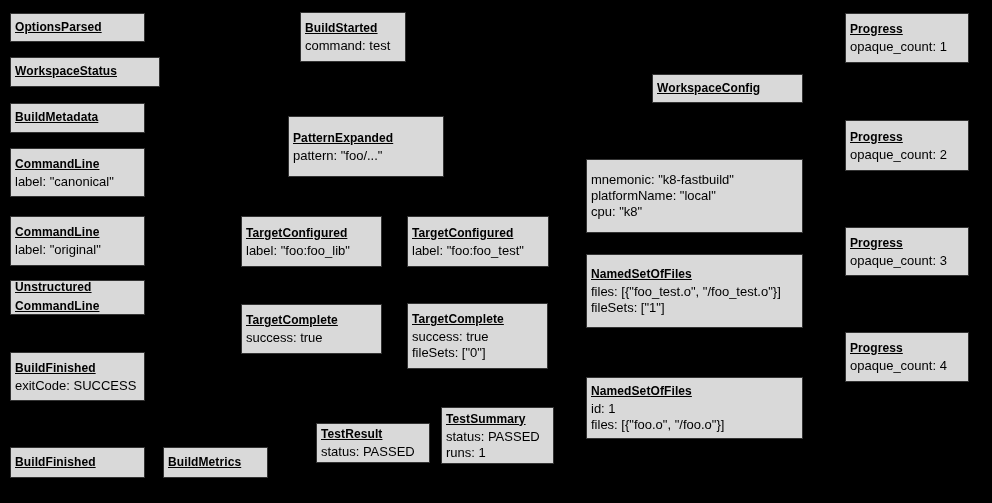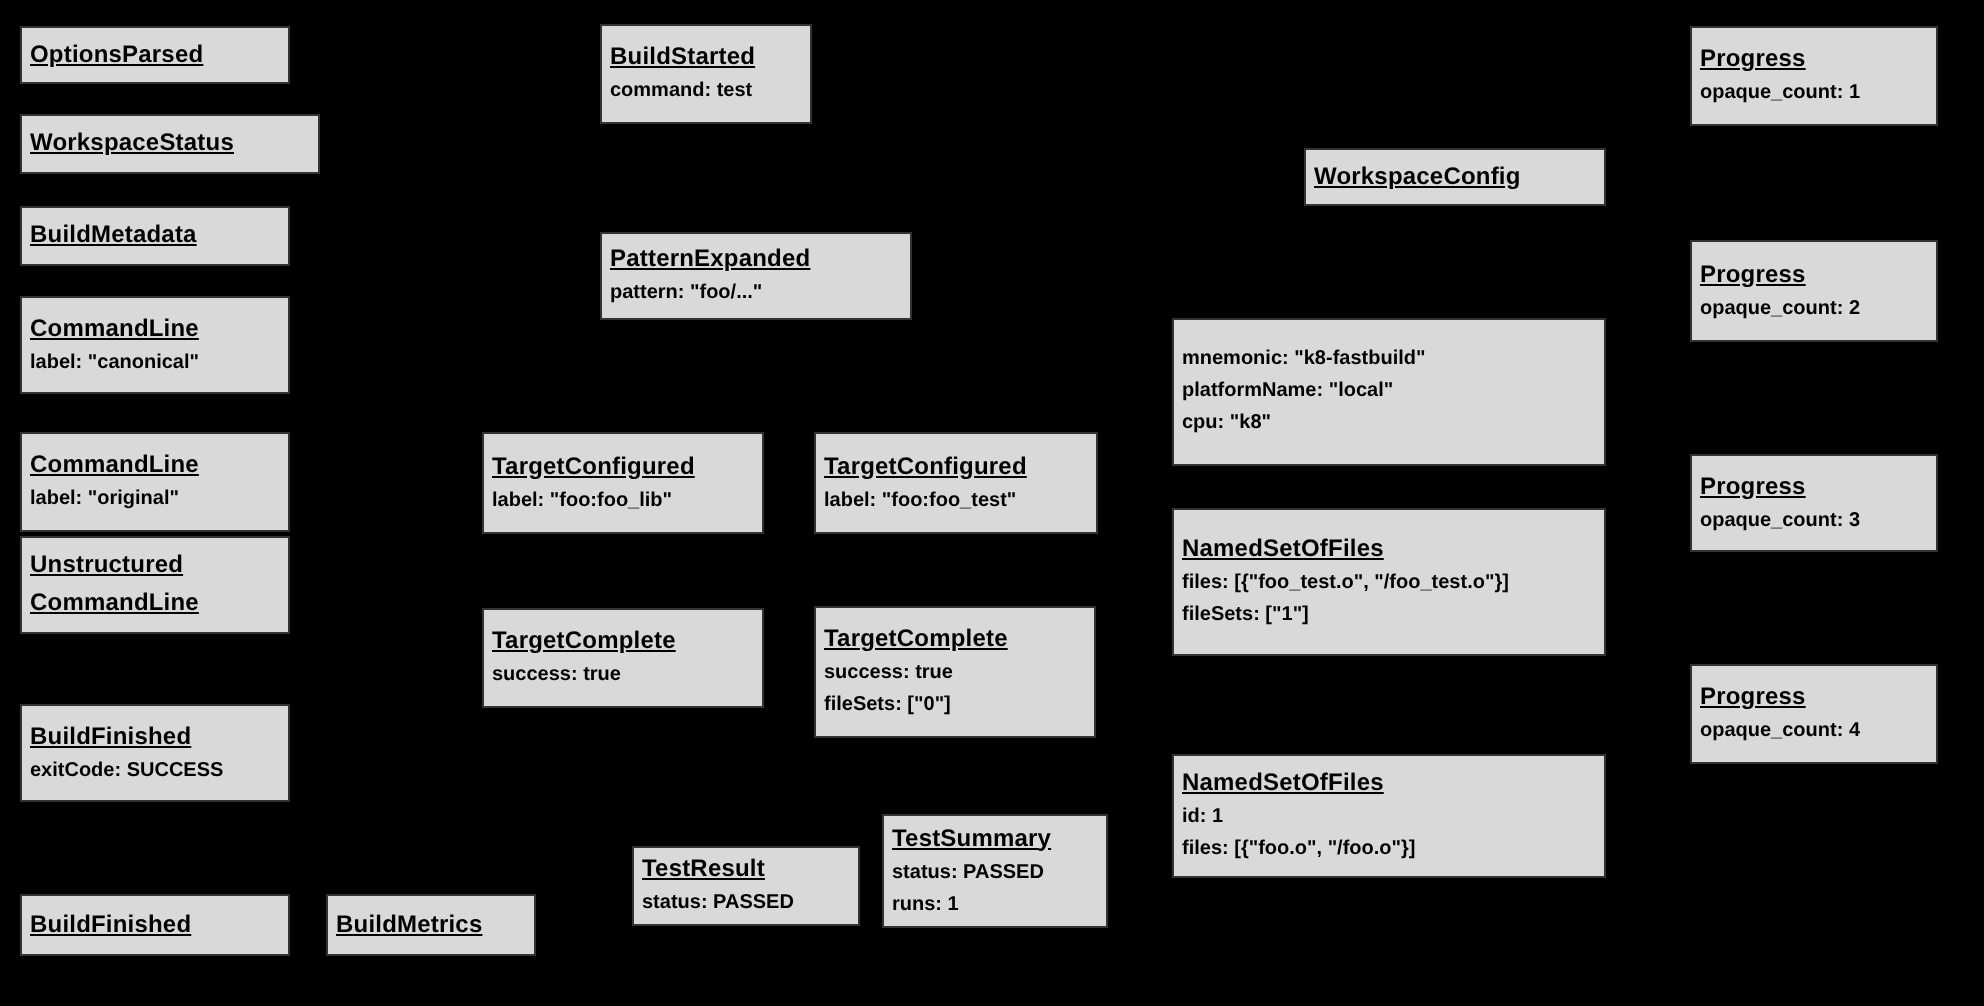--- a/index.html
+++ b/index.html
@@ -28,24 +28,23 @@
   }
   .box-title {
     font-size: 12px;
     font-weight: bold;
     text-decoration: underline;
     line-height: 19px;
     white-space: pre-line;
     letter-spacing: 0.1px;
   }
   .box-line {
-    font-size: 10px;
+    font-size: 13px;
     line-height: 16px;
     white-space: nowrap;
-    font-weight: bold;
   }
 </style>
 </head>
 <body>
 
 <div class="canvas">
 
   <div class="box" style="left:10px;top:13px;width:135px;height:29px">
     <div class="box-title">OptionsParsed</div>
   </div>
@@ -61,21 +60,21 @@
   <div class="box" style="left:10px;top:148px;width:135px;height:49px">
     <div class="box-title">CommandLine</div>
     <div class="box-line">label: "canonical"</div>
   </div>
 
   <div class="box" style="left:10px;top:216px;width:135px;height:50px">
     <div class="box-title">CommandLine</div>
     <div class="box-line">label: "original"</div>
   </div>
 
-  <div class="box" style="left:10px;top:268px;width:135px;height:49px">
+  <div class="box" style="left:10px;top:280px;width:135px;height:35px">
     <div class="box-title">Unstructured
 CommandLine</div>
   </div>
 
   <div class="box" style="left:10px;top:352px;width:135px;height:49px">
     <div class="box-title">BuildFinished</div>
     <div class="box-line">exitCode: SUCCESS</div>
   </div>
 
   <div class="box" style="left:10px;top:447px;width:135px;height:31px">
@@ -84,21 +83,21 @@
 
   <div class="box" style="left:163px;top:447px;width:105px;height:31px">
     <div class="box-title">BuildMetrics</div>
   </div>
 
   <div class="box" style="left:300px;top:12px;width:106px;height:50px">
     <div class="box-title">BuildStarted</div>
     <div class="box-line">command: test</div>
   </div>
 
-  <div class="box" style="left:300px;top:116px;width:156px;height:44px">
+  <div class="box" style="left:288px;top:116px;width:156px;height:61px">
     <div class="box-title">PatternExpanded</div>
     <div class="box-line">pattern: "foo/..."</div>
   </div>
 
   <div class="box" style="left:241px;top:216px;width:141px;height:51px">
     <div class="box-title">TargetConfigured</div>
     <div class="box-line">label: "foo:foo_lib"</div>
   </div>
 
   <div class="box" style="left:407px;top:216px;width:142px;height:51px">

